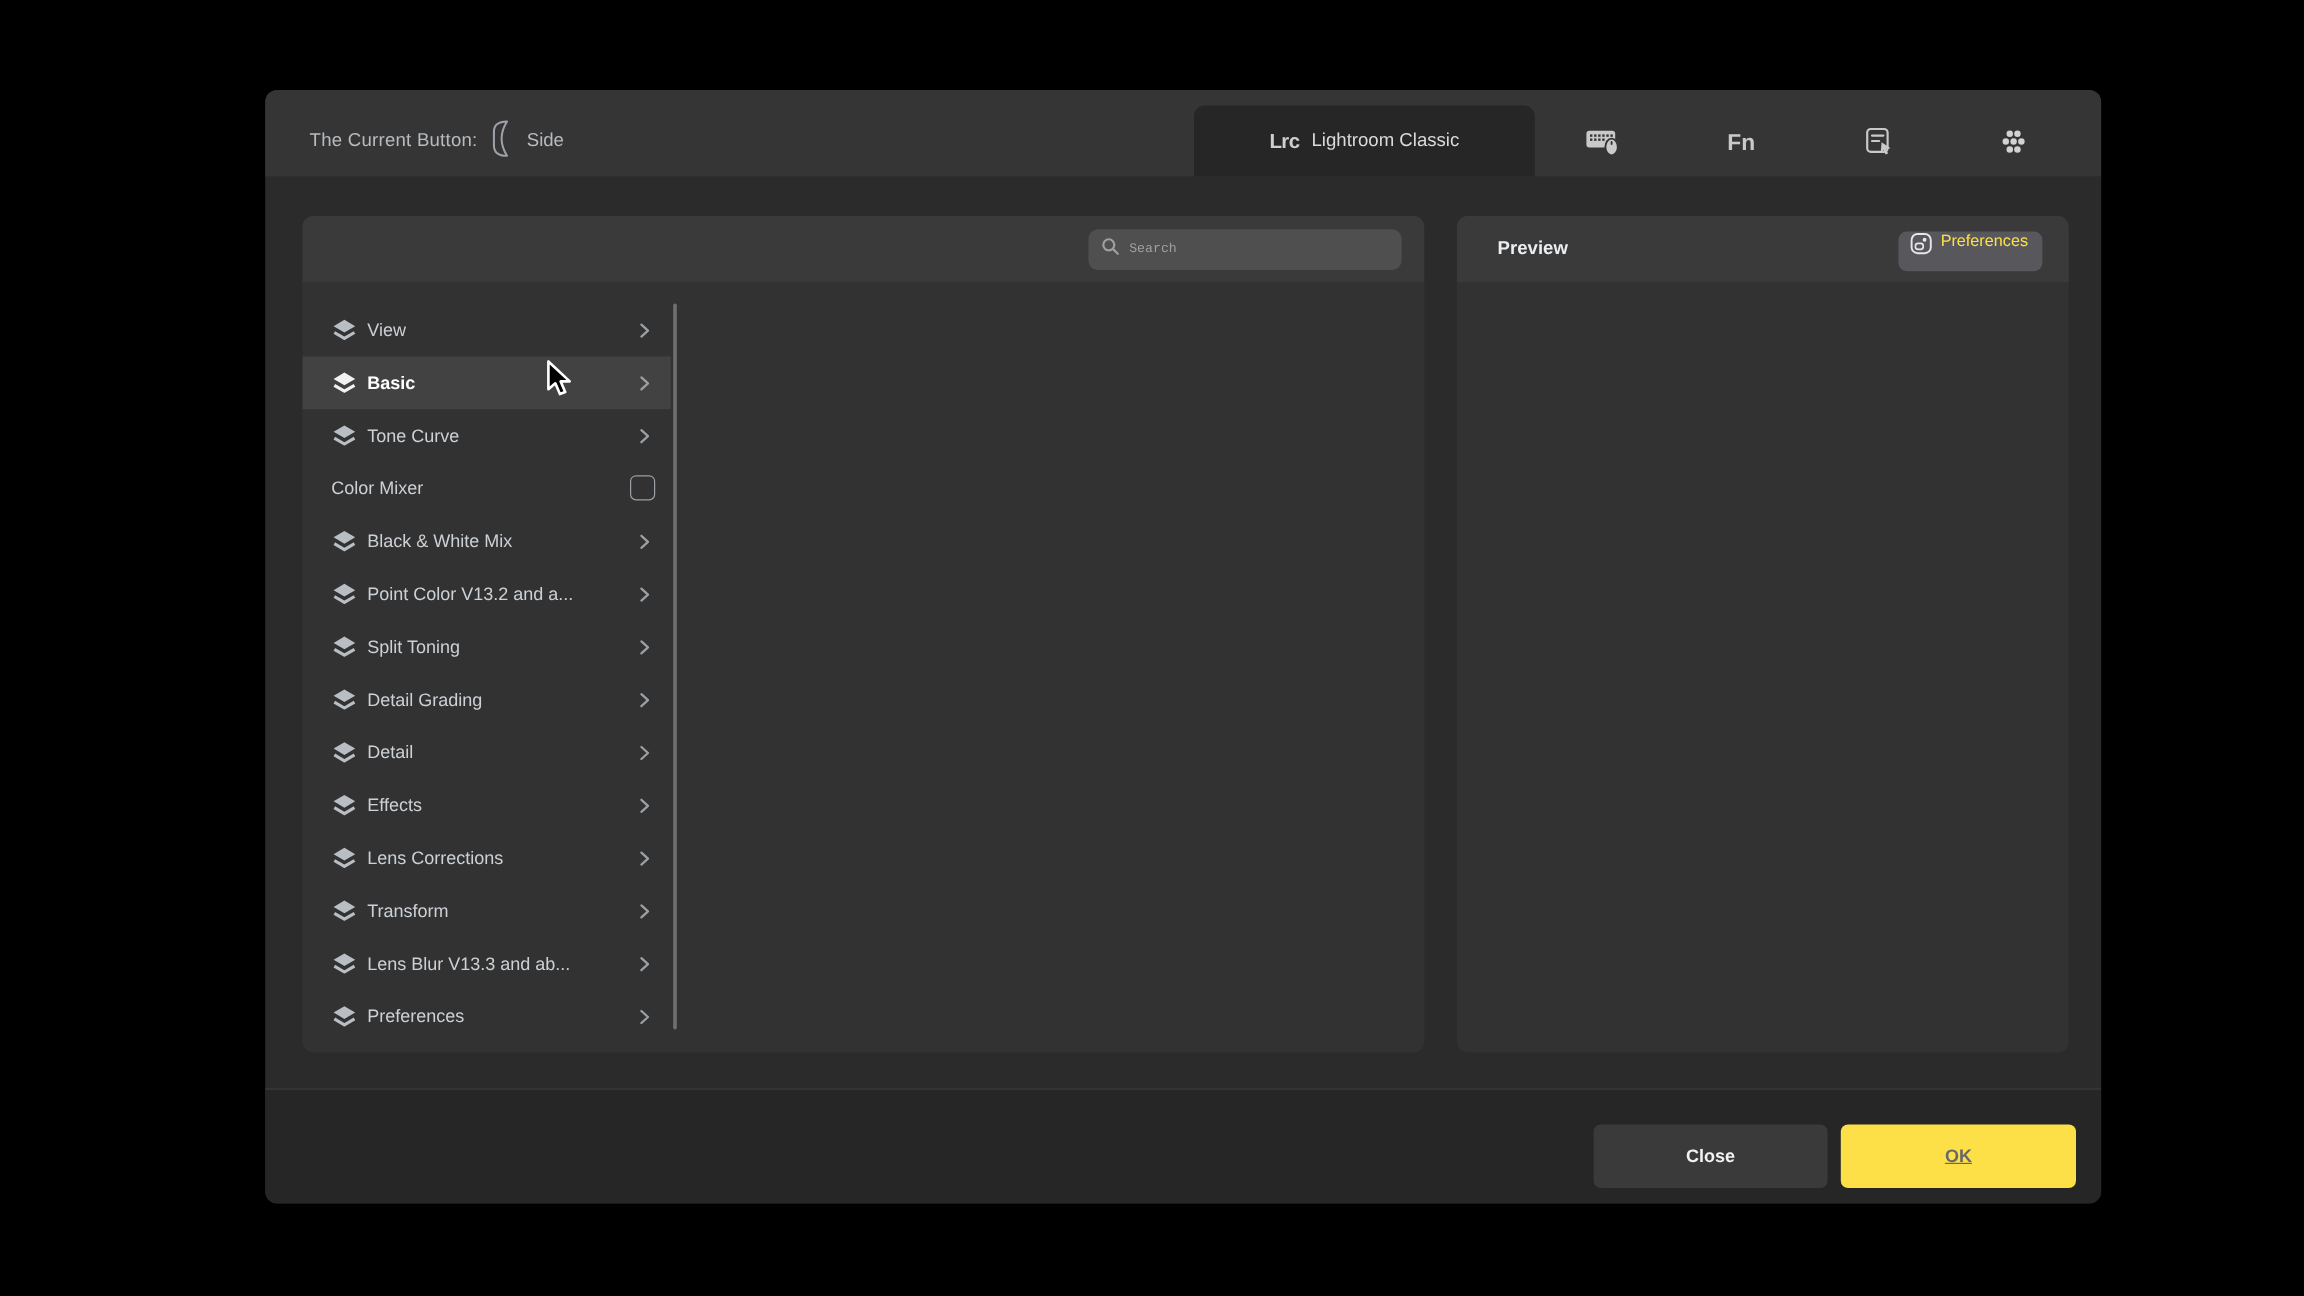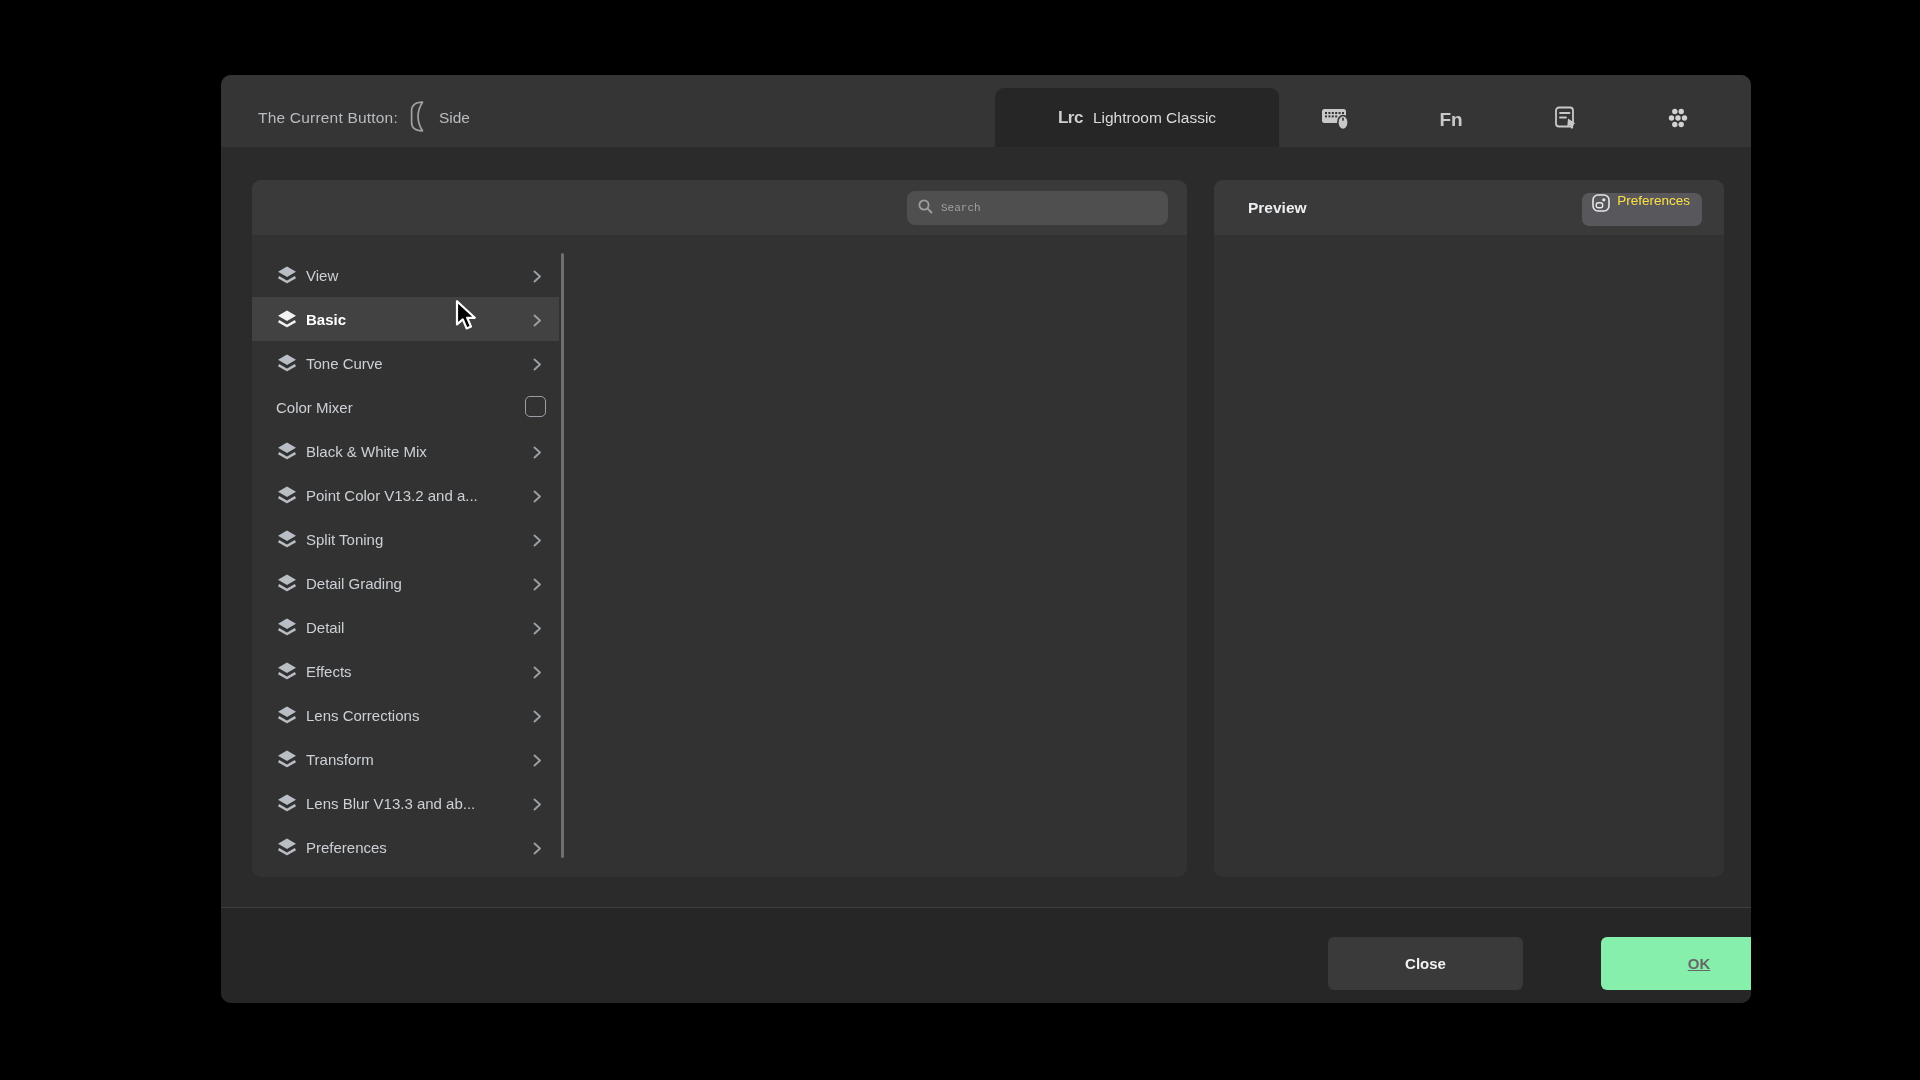--- a/index.html
+++ b/index.html
@@ -59,21 +59,21 @@
                    border:1.6px solid #9aa0a5; border-radius:5px; background:transparent; }
   .scrollbar { position:absolute; left:309px; top:73px; width:3px; height:605px;
                background:rgba(255,255,255,.3); border-radius:2px; }
 
   
   .footer { position:absolute; left:0; top:832px; width:1530px; height:96px;
             background:#262626; border-top:1px solid #3e3e3e; }
   .btn { position:absolute; top:29px; height:53px; border:none; border-radius:6px;
          font-size:15px; font-weight:700; font-family:"Liberation Sans",sans-serif; cursor:default; }
   .btn-close { left:1107px; width:195px; background:#3a3a3a; color:#f2f2f2; }
-  .btn-ok { left:1380px; width:196px; background:#86efac; color:#68686b;text-decoration:underline; }
+  .btn-ok { left:1313px; width:196px; background:#fde047; color:#68686b;text-decoration:underline; }
 
   .cursor { position:absolute; left:455px; top:300px; pointer-events:none; }
 </style>
 </head>
 <body>
 
 <div class="dialog">
 
   <div class="topbar">
     <div class="current-btn">

